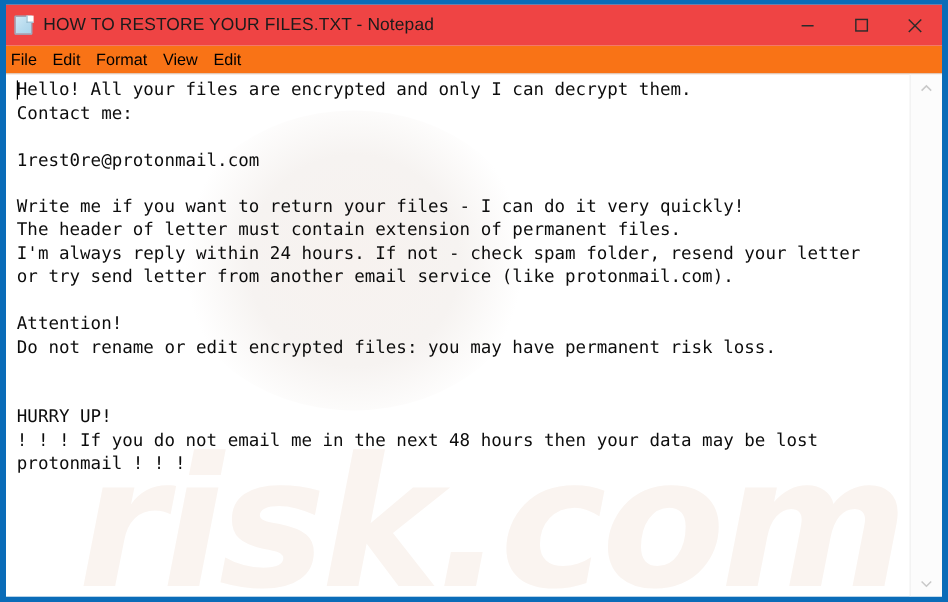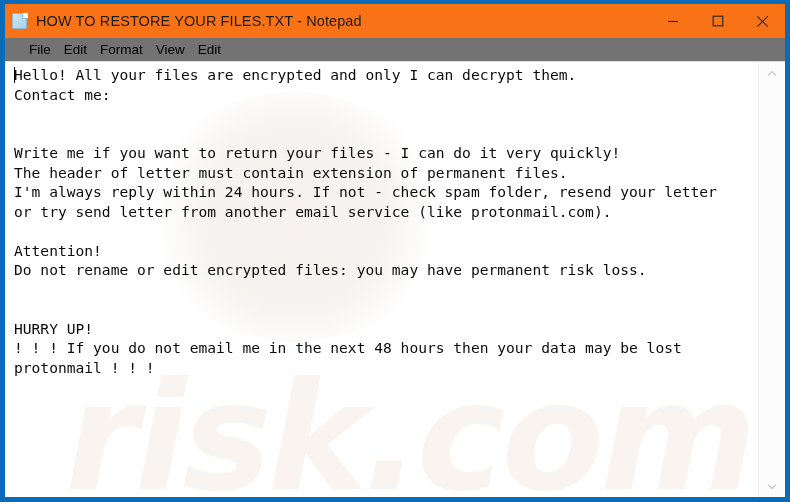--- a/index.html
+++ b/index.html
@@ -27,21 +27,21 @@
     border-top: 4px solid #0a6cb8;
     display: flex;
     flex-direction: column;
   }
 
   
   .titlebar {
     position: relative;
     height: 34px;
     min-height: 34px;
-    background: #f97316;
+    background: #ef4444;
     display: flex;
     align-items: center;
     padding-left: 6px;
     box-sizing: border-box;
   }
   .app-icon {
     width: 18px;
     height: 18px;
     margin-right: 7px;
     position: relative;
@@ -91,24 +91,24 @@
     border: 0;
     padding: 0;
     cursor: default;
   }
   .win-btn svg { display: block; }
 
   
   .menubar {
     height: 24px;
     min-height: 24px;
-    background: #737373;
-    display: flex;
-    align-items: center;
-    padding-left: 24px;
+    background: #f97316;
+    display: flex;
+    align-items: center;
+    padding-left: 4px;
     box-sizing: border-box;
     border-bottom: 1px solid #dcdcdc;
   }
   .menu-item {
     font-size: 13.5px;
     color: #000000;
     margin-right: 13px;
     line-height: 1;
     white-space: nowrap;
     cursor: default;
@@ -264,20 +264,21 @@
     <div class="watermark">
       <div class="wm-mid"></div>
       <div class="wm-bot">risk.com</div>
     </div>
 
     <div class="textarea">
       <div class="caret"></div>
       <div class="note-line">Hello! All your files are encrypted and only I can decrypt them.</div>
       <div class="note-line">Contact me:</div>
       <div class="note-line"></div>
+      <div class="note-line">1rest0re@protonmail.com</div>
       <div class="note-line"></div>
       <div class="note-line">Write me if you want to return your files - I can do it very quickly!</div>
       <div class="note-line">The header of letter must contain extension of permanent files.</div>
       <div class="note-line">I'm always reply within 24 hours. If not - check spam folder, resend your letter</div>
       <div class="note-line">or try send letter from another email service (like protonmail.com).</div>
       <div class="note-line"></div>
       <div class="note-line">Attention!</div>
       <div class="note-line">Do not rename or edit encrypted files: you may have permanent risk loss.</div>
       <div class="note-line"></div>
       <div class="note-line"></div>

